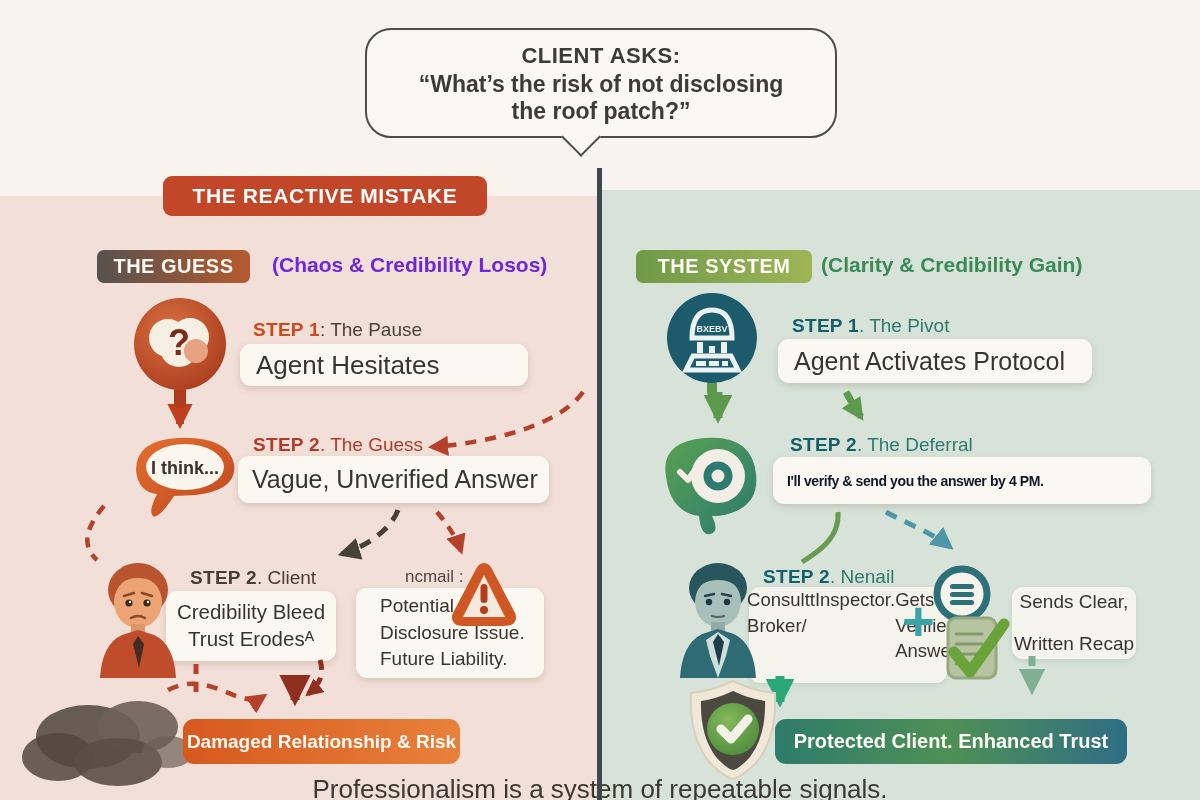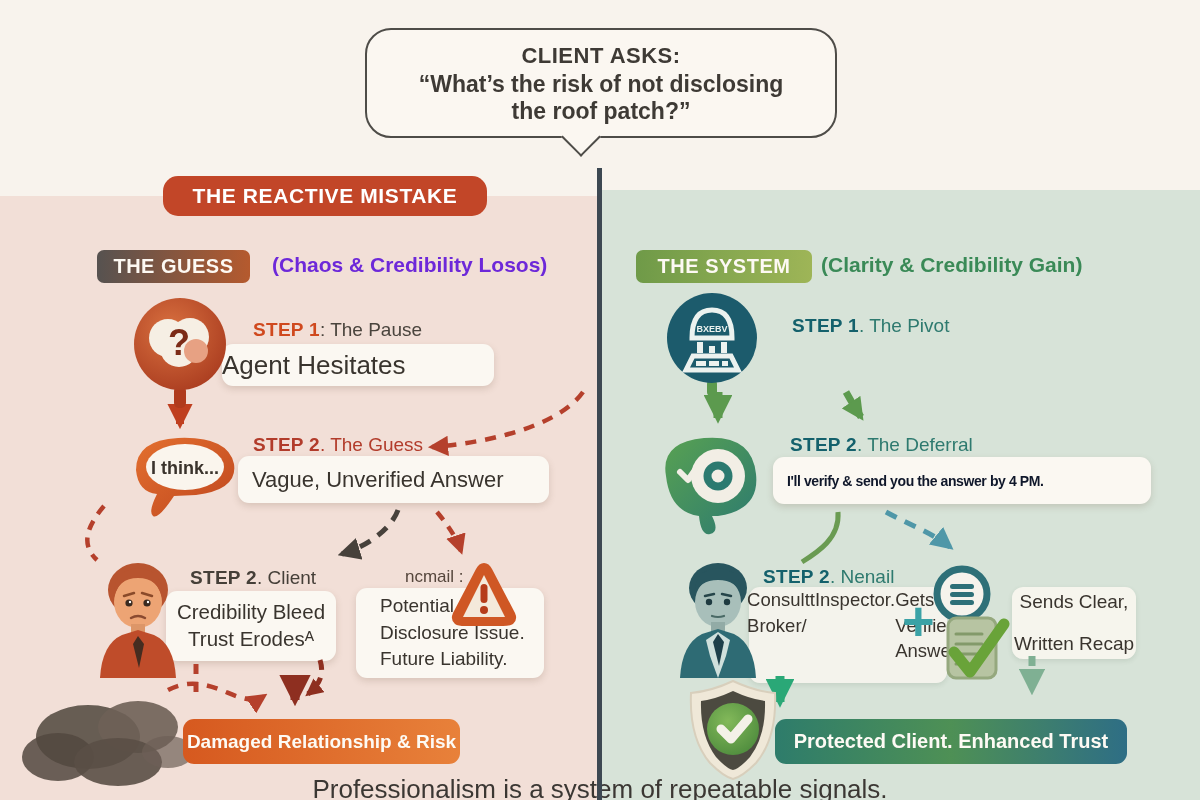--- a/index.html
+++ b/index.html
@@ -13,42 +13,42 @@
   .speech{position:absolute;left:365px;top:28px;width:468px;height:106px;background:#fbf7f1;
           border:2.5px solid #4e4c48;border-radius:26px;text-align:center;z-index:5;}
   .speech:after{content:"";position:absolute;left:200px;bottom:-15px;width:26px;height:26px;
           background:#fbf7f1;border-right:2.5px solid #4e4c48;border-bottom:2.5px solid #4e4c48;
           transform:rotate(45deg);}
   .speech-title{margin-top:13px;font-size:22px;font-weight:bold;color:#3e3a35;letter-spacing:.5px;}
   .speech-q{font-size:23px;font-weight:bold;color:#3e3a35;line-height:1.18;padding:2px 38px 0 38px;}
 
   .hdr{position:absolute;top:176px;height:40px;border-radius:9px;color:#fff;font-weight:bold;
        font-size:21px;display:flex;align-items:center;justify-content:center;letter-spacing:.6px;z-index:4;}
-  .hdr-left{left:163px;width:324px;background:#c24628;border-radius:15px;}
+  .hdr-left{left:163px;width:324px;background:#c24628;}
   .hdr-right{left:703px;width:334px;background:#4b8b49;}
 
   .tag{position:absolute;top:250px;height:33px;border-radius:7px;color:#fdf9f3;font-weight:bold;
        font-size:20px;display:flex;align-items:center;justify-content:center;letter-spacing:.5px;z-index:4;}
   .tag-left{left:97px;width:153px;background:linear-gradient(90deg,#565250,#b55a2e);}
   .tag-right{left:636px;width:176px;background:linear-gradient(90deg,#6f9a48,#9eb557);}
   .tagline{position:absolute;top:253px;font-size:21px;font-weight:bold;z-index:4;}
   .tagline-left{left:272px;color:#6d28d9;}
   .tagline-right{left:821px;color:#3a8a57;}
 
   .steplabel{position:absolute;font-size:19px;z-index:4;}
   .steplabel b{letter-spacing:.3px;}
   .sl-1l b{color:#d0491e}.sl-1l .rest{color:#4a443d;}
   .sl-2l b{color:#b23c2b}.sl-2l .rest{color:#b23c2b;}
   .sl-3l b{color:#453f38}.sl-3l .rest{color:#453f38;}
   .sl-t b{color:#14616c}.sl-t .rest{color:#2e7a6f;}
 
   .card{position:absolute;background:#fbf8f2;border-radius:11px;z-index:2;color:#39342e;
         box-shadow:0 3px 7px rgba(100,70,50,.18);display:flex;align-items:center;}
-  .card-l1{left:222px;top:344px;width:272px;height:42px;font-size:26px;}
-  .card-l2{left:238px;top:456px;width:297px;height:47px;font-size:22px;padding-left:14px;}
+  .card-l1{left:240px;top:344px;width:272px;height:42px;font-size:26px;padding-left:16px;}
+  .card-l2{left:238px;top:456px;width:297px;height:47px;font-size:25px;padding-left:14px;}
   .card-l3{left:166px;top:591px;width:170px;height:70px;font-size:20.5px;flex-direction:column;
            justify-content:center;line-height:1.3;text-align:center;}
   .card-warn{left:356px;top:588px;width:164px;height:90px;font-size:19px;flex-direction:column;
            align-items:flex-start;justify-content:center;line-height:1.4;padding-left:24px;}
   .card-r1{left:778px;top:339px;width:298px;height:44px;font-size:25px;padding-left:16px;}
   .card-r2{left:773px;top:457px;width:364px;height:47px;font-size:14px;font-weight:bold;
            letter-spacing:-.4px;padding-left:14px;color:#0f172a;white-space:nowrap;}
   .card-consult{left:749px;top:587px;width:186px;height:96px;font-size:18.5px;flex-direction:row;
            align-items:flex-start;justify-content:center;line-height:1.38;padding-left:12px;
            background:rgba(249,246,240,.85);box-shadow:0 2px 5px rgba(60,80,60,.12);}
@@ -179,20 +179,21 @@
     <rect x="55" y="50" width="6" height="11" fill="#ecf2ef"></rect>
     <rect x="43" y="54" width="6" height="7" fill="#ecf2ef"></rect>
     <path d="M20,78 L27,64 L65,64 L72,78 z" fill="none" stroke="#ecf2ef" stroke-width="5"></path>
     <rect x="30" y="69" width="10" height="5" fill="#ecf2ef"></rect>
     <rect x="43" y="69" width="10" height="5" fill="#ecf2ef"></rect>
     <rect x="56" y="69" width="6" height="5" fill="#ecf2ef"></rect>
   </svg>
   <div class="steplabel sl-t" style="left:792px;top:315px">
     <b>STEP 1</b><span class="rest">. The Pivot</span>
   </div>
+  <div class="card card-r1">Agent Activates Protocol</div>
 
   <svg class="icon" style="left:654px;top:428px" width="112" height="112" viewBox="0 0 112 112">
     <defs>
       <linearGradient id="gSwirl" x1="0" y1="0" x2="1" y2="1">
         <stop offset="0%" stop-color="#58a152"></stop>
           <stop offset="100%" stop-color="#2c7a70"></stop>
       </linearGradient>
     </defs>
     <path d="M12,48 Q6,14 50,10 Q98,6 102,46 Q106,82 64,88 L58,88 Q66,104 56,106 Q47,108 45,88 Q16,84 12,48 z" fill="url(#gSwirl)"></path>
     <circle cx="64" cy="48" r="27" fill="#f2eee5"></circle>

